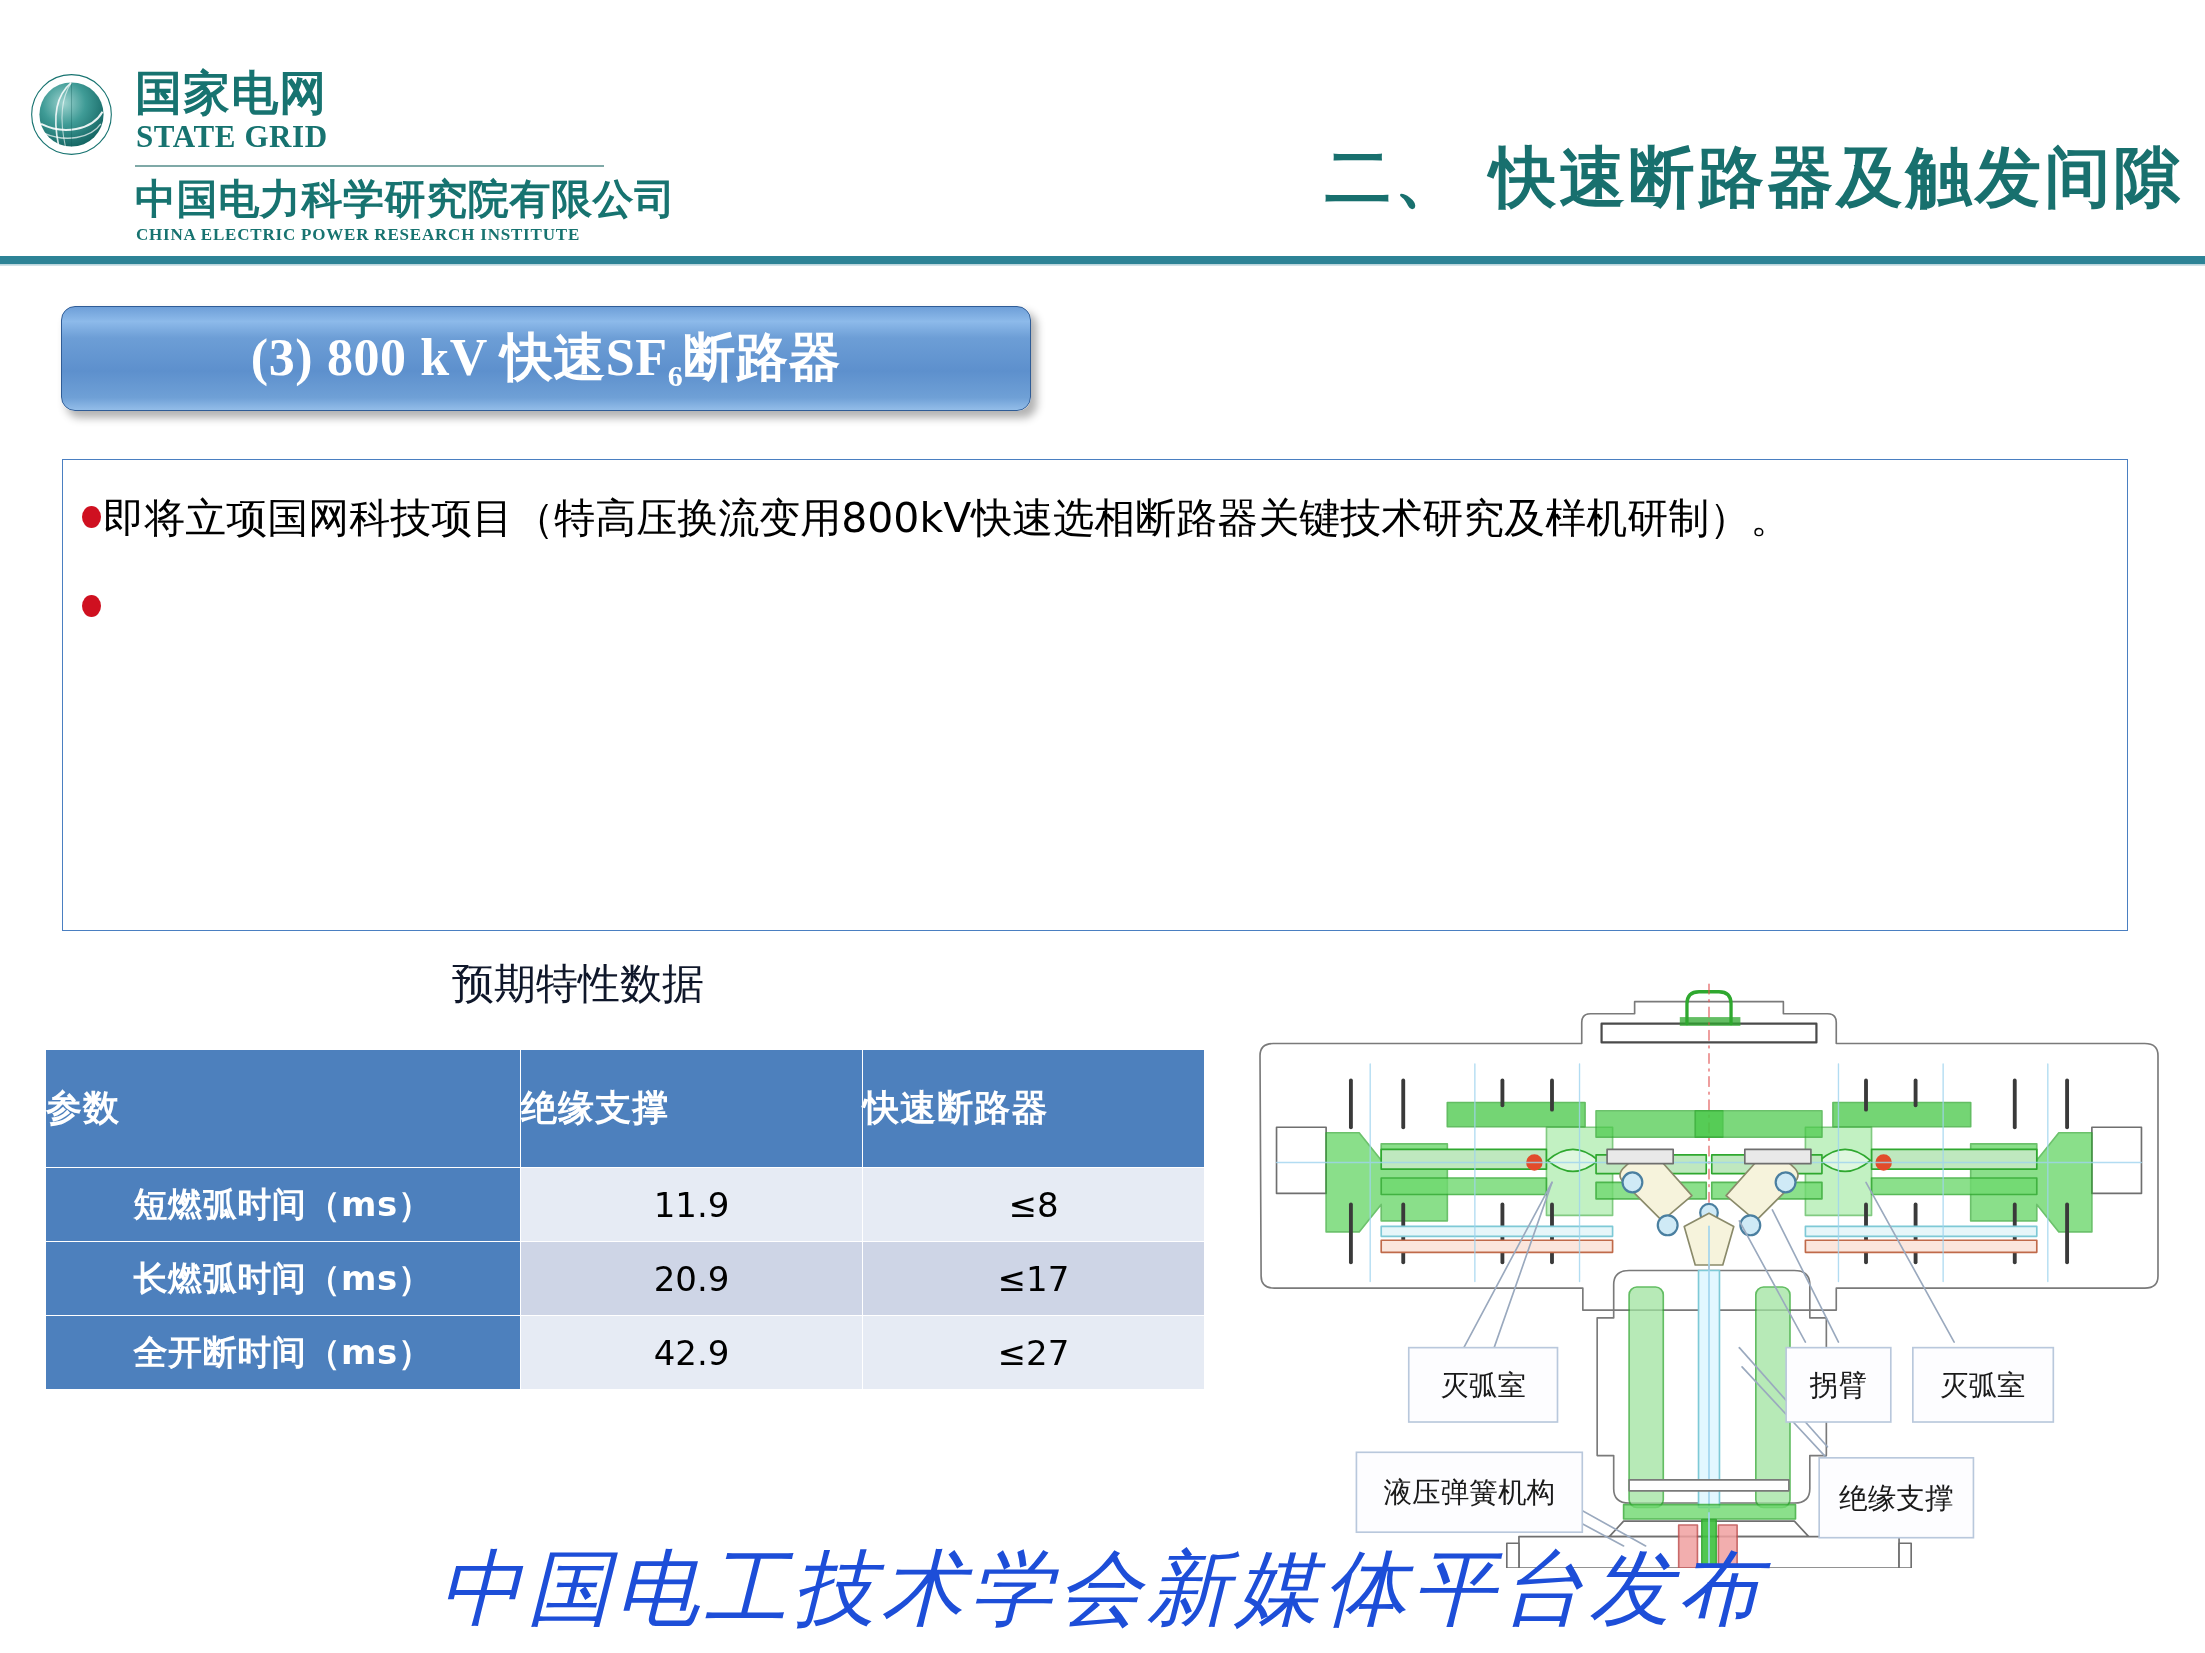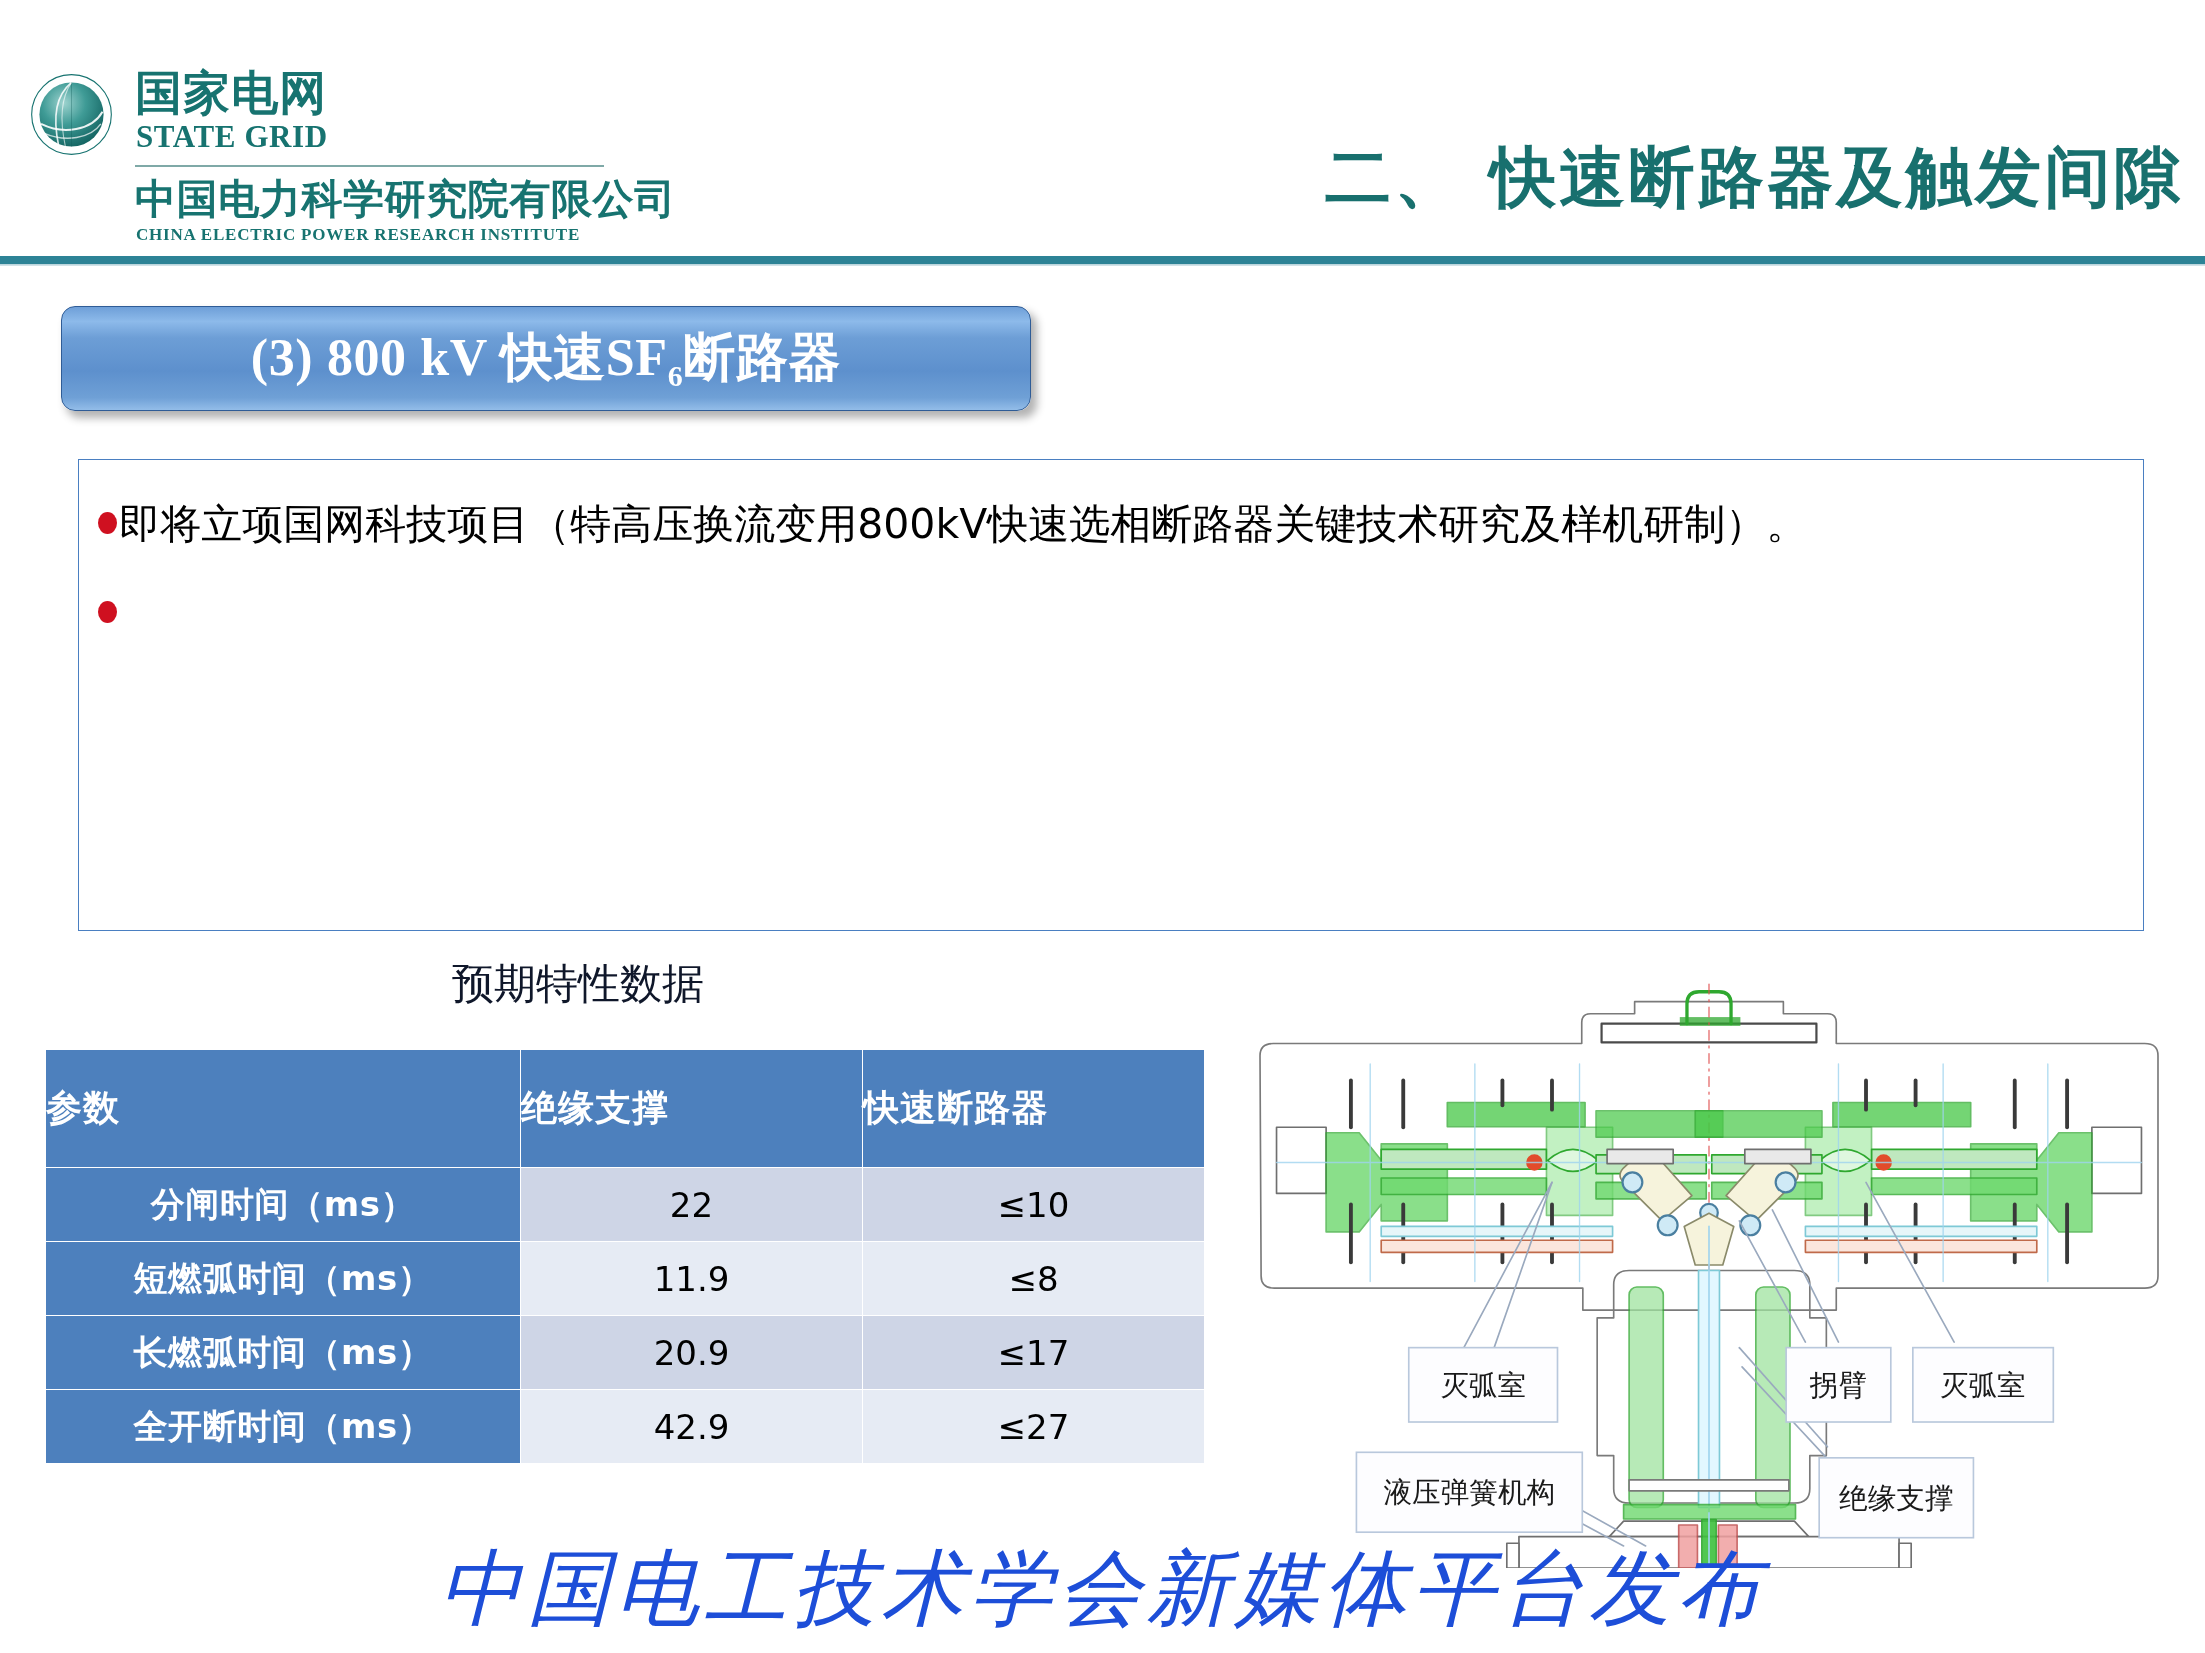--- a/index.html
+++ b/index.html
@@ -86,25 +86,25 @@
   #heading-text {
     font-size: 52px; font-weight: 700; color: #ffffff;
     font-family: "Liberation Serif", serif;
     white-space: nowrap; letter-spacing: 0.6px;
   }
   #heading-text .cjk { font-family: "DejaVu Sans", sans-serif; }
   #heading-text sub { font-size: 30px; vertical-align: sub; }
 
   
   #body-box {
-    position: absolute; left: 78px; top: 459px;
+    position: absolute; left: 62px; top: 459px;
     width: 2066px; height: 472px;
     border: 1.7px solid #4a7fc1;
     background: #ffffff;
-    padding: 30px 22px 0 19px;
+    padding: 24px 22px 0 19px;
   }
   .bullet-para {
     position: relative;
     font-size: 41px; line-height: 68px;
     color: #000000; font-weight: 400;
     font-family: "DejaVu Sans", sans-serif;
     text-align: justify;
     padding-left: 0px;
   }
   .bullet-para + .bullet-para { margin-top: 21px; }
@@ -250,25 +250,20 @@
         <col class="c3">
       </colgroup>
     <thead>
       <tr>
         <th>参数</th>
         <th>绝缘支撑</th>
         <th>快速断路器</th>
       </tr>
     </thead>
     <tbody>
-      <tr class="odd">
-        <td class="rowhead">分闸时间（ms）</td>
-        <td class="val">22</td>
-        <td class="val">≤10</td>
-      </tr>
       <tr class="even">
         <td class="rowhead">短燃弧时间（ms）</td>
         <td class="val">11.9</td>
         <td class="val">≤8</td>
       </tr>
       <tr class="odd">
         <td class="rowhead">长燃弧时间（ms）</td>
         <td class="val">20.9</td>
         <td class="val">≤17</td>
       </tr>

